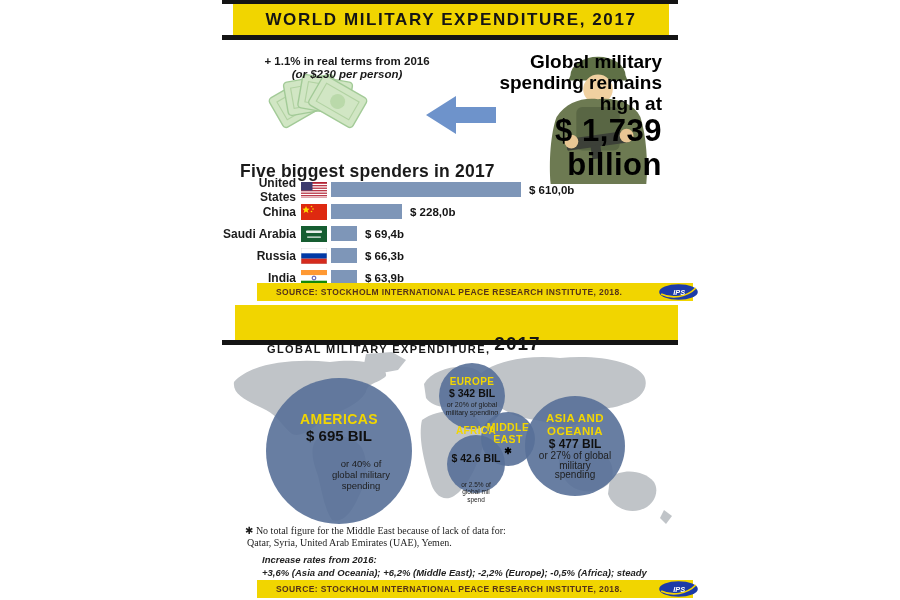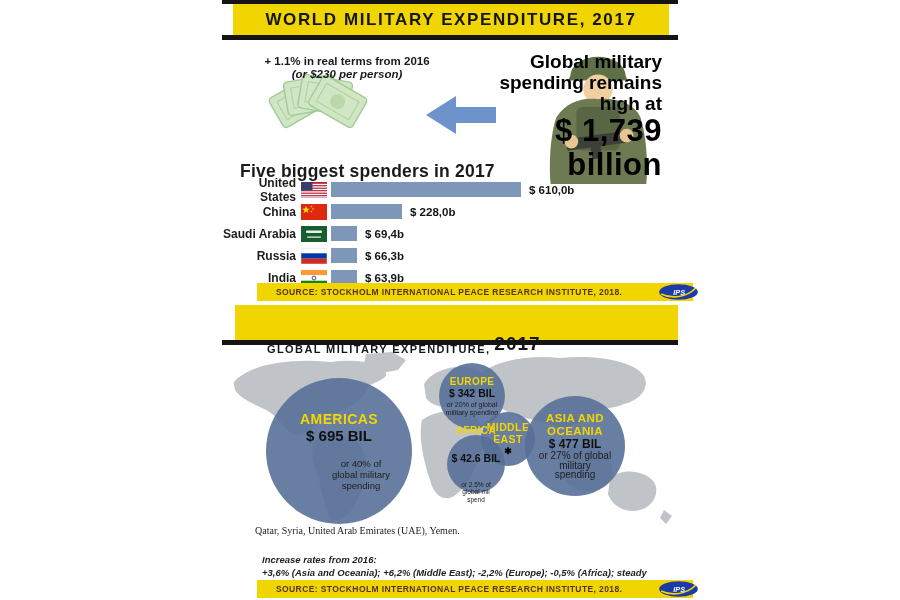--- a/index.html
+++ b/index.html
@@ -70,21 +70,21 @@
   .rg-africa .rg-name{font-size:10px;}
   .rg-africa .rg-amt{font-size:10.5px;}
   .rg-africa .rg-share{font-size:6.5px;line-height:7.5px;margin-top:1px;}
   .rg-asia{left:305px;top:44px;width:100px;height:100px;}
   .rg-asia .rg-name{font-size:11.5px;line-height:12.5px;}
   .rg-asia .rg-amt{font-size:12px;}
   .rg-asia .rg-share{font-size:10px;line-height:9.5px;}
 
   
   .footnote{left:25px;top:525px;font-family:"Liberation Serif",serif;font-size:10px;line-height:12px;color:#1d1d1d;}
-  .footnote .ind{margin-left:10px;}
+  .footnote .ind{margin-left:2px;}
   .increase{left:42px;top:554px;font-size:9.5px;line-height:12.5px;font-weight:bold;font-style:italic;color:#222;}
 </style>
 </head>
 <body>
 
 <div class="strip">
 
   <div class="abs topbar"></div>
   <div class="abs h1-yellow">
     <div class="t">WORLD MILITARY EXPENDITURE, 2017</div>
@@ -274,20 +274,21 @@
       <div class="rg-name pre">ASIA AND
 OCEANIA</div>
       <div class="rg-amt">$ 477 BIL</div>
       <div class="rg-share pre">or 27% of global
 military
 spending</div>
     </div>
   </div>
 
   <div class="abs footnote">
+    <div>✱ No total figure for the Middle East because of lack of data for:</div>
     <div class="ind">Qatar, Syria, United Arab Emirates (UAE), Yemen.</div>
   </div>
   <div class="abs increase">
     <div>Increase rates from 2016:</div>
     <div>+3,6% (Asia and Oceania); +6,2% (Middle East); -2,2% (Europe); -0,5% (Africa); steady (Americas).</div>
   </div>
 
   <div class="abs srcbar" style="top:580px">
     <div class="st">SOURCE: STOCKHOLM INTERNATIONAL PEACE RESEARCH INSTITUTE, 2018.</div>
     <svg class="logo" viewBox="0 0 60 24">

